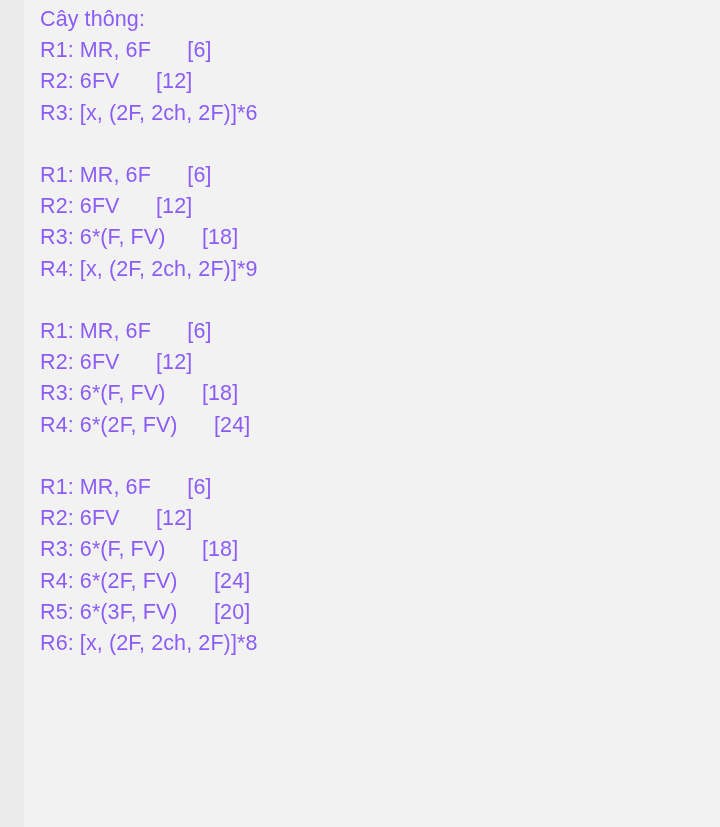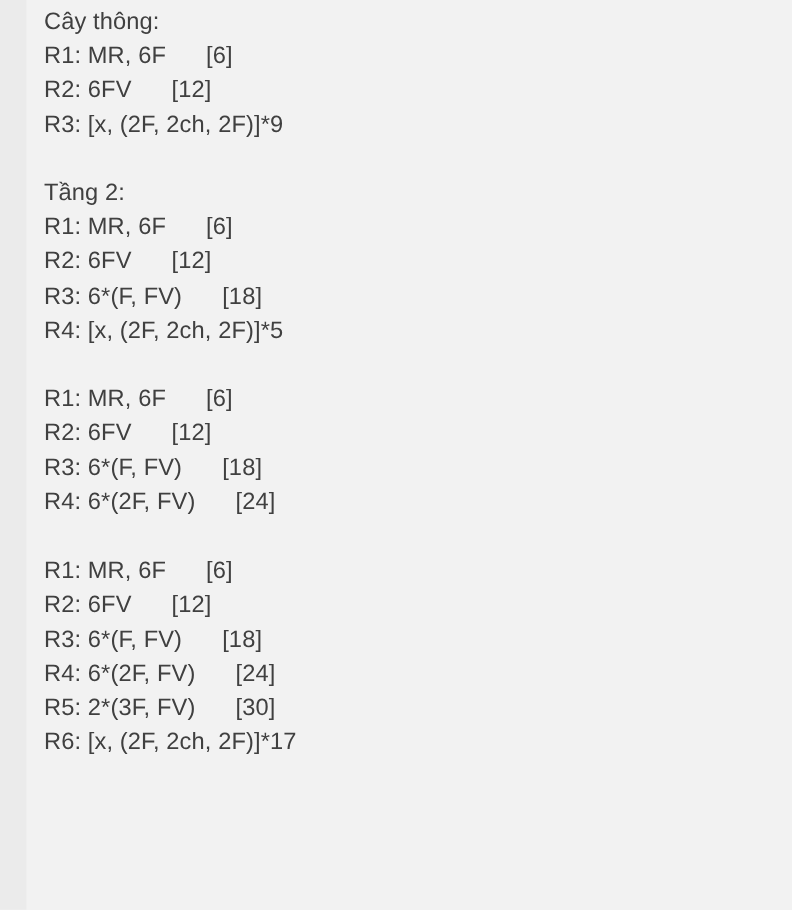--- a/index.html
+++ b/index.html
@@ -32,59 +32,58 @@
     position: absolute;
     left: 24px;
     top: 0;
     right: 0;
     padding: 4px 16px 0 16px;
     box-sizing: border-box;
   }
   .line {
     font-size: 21.5px;
     line-height: 31.2px;
-    color: #404040;
+    color: #8b5cf6;
     white-space: pre;
     letter-spacing: 0.1px;
   }
   .blank {
     height: 31.2px;
   }
 </style>
 </head>
 <body>
 
 <div class="page">
   <div class="left-gutter"></div>
   <div class="content">
 
     <div class="line">Cây thông:</div>
 
     <div class="line">R1: MR, 6F      [6]</div>
     <div class="line">R2: 6FV      [12]</div>
-    <div class="line">R3: [x, (2F, 2ch, 2F)]*9</div>
+    <div class="line">R3: [x, (2F, 2ch, 2F)]*6</div>
 
     <div class="blank"></div>
 
-    <div class="line">Tầng 2:</div>
     <div class="line">R1: MR, 6F      [6]</div>
     <div class="line">R2: 6FV      [12]</div>
     <div class="line">R3: 6*(F, FV)      [18]</div>
-    <div class="line">R4: [x, (2F, 2ch, 2F)]*5</div>
+    <div class="line">R4: [x, (2F, 2ch, 2F)]*9</div>
 
     <div class="blank"></div>
 
     <div class="line">R1: MR, 6F      [6]</div>
     <div class="line">R2: 6FV      [12]</div>
     <div class="line">R3: 6*(F, FV)      [18]</div>
     <div class="line">R4: 6*(2F, FV)      [24]</div>
 
     <div class="blank"></div>
 
     <div class="line">R1: MR, 6F      [6]</div>
     <div class="line">R2: 6FV      [12]</div>
     <div class="line">R3: 6*(F, FV)      [18]</div>
     <div class="line">R4: 6*(2F, FV)      [24]</div>
-    <div class="line">R5: 2*(3F, FV)      [30]</div>
-    <div class="line">R6: [x, (2F, 2ch, 2F)]*17</div>
+    <div class="line">R5: 6*(3F, FV)      [20]</div>
+    <div class="line">R6: [x, (2F, 2ch, 2F)]*8</div>
 
   </div>
 </div>
 
 </body></html>

